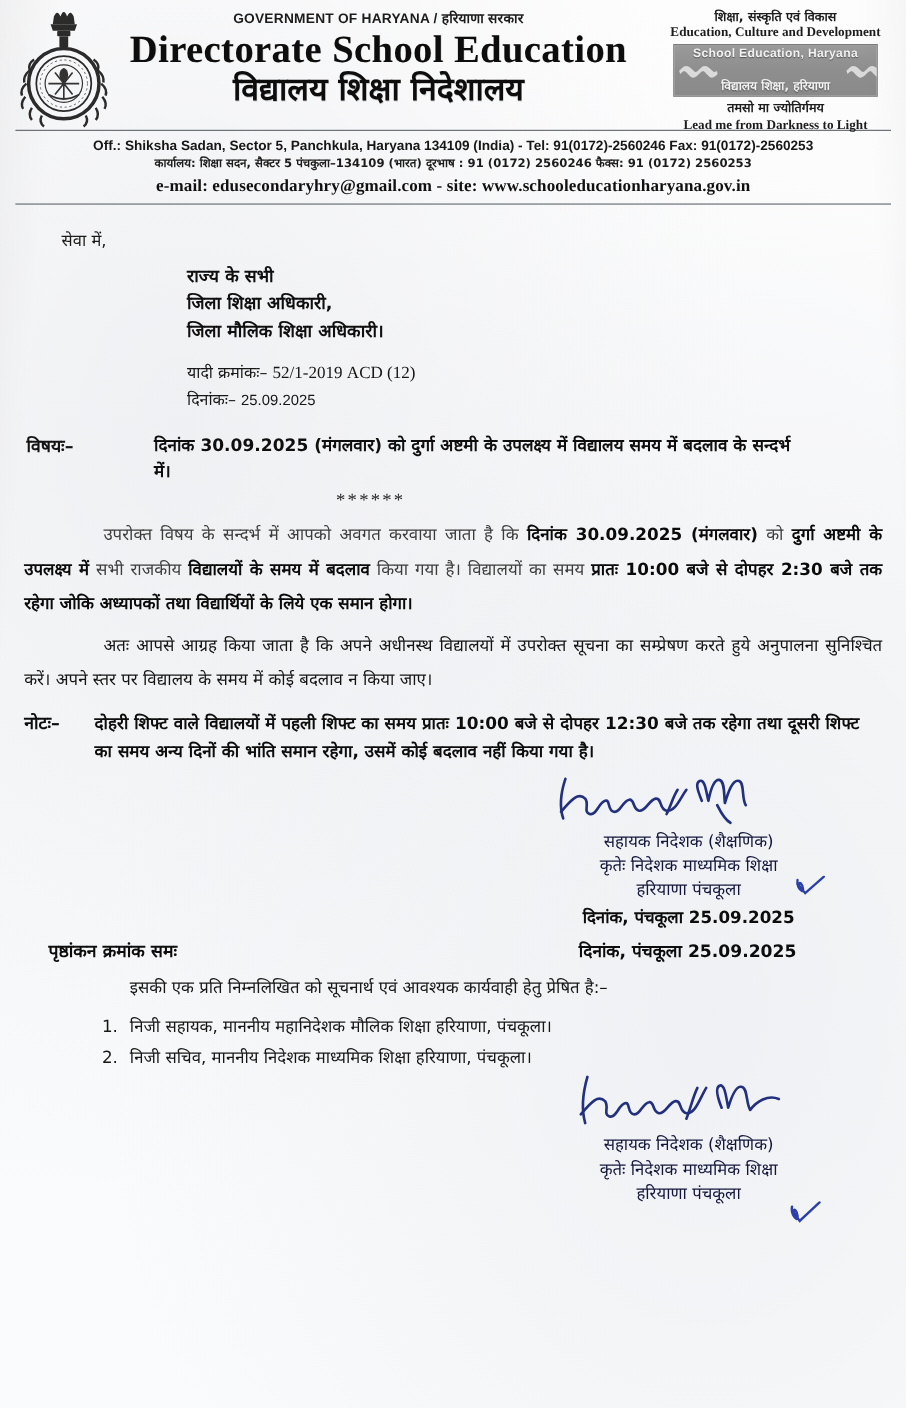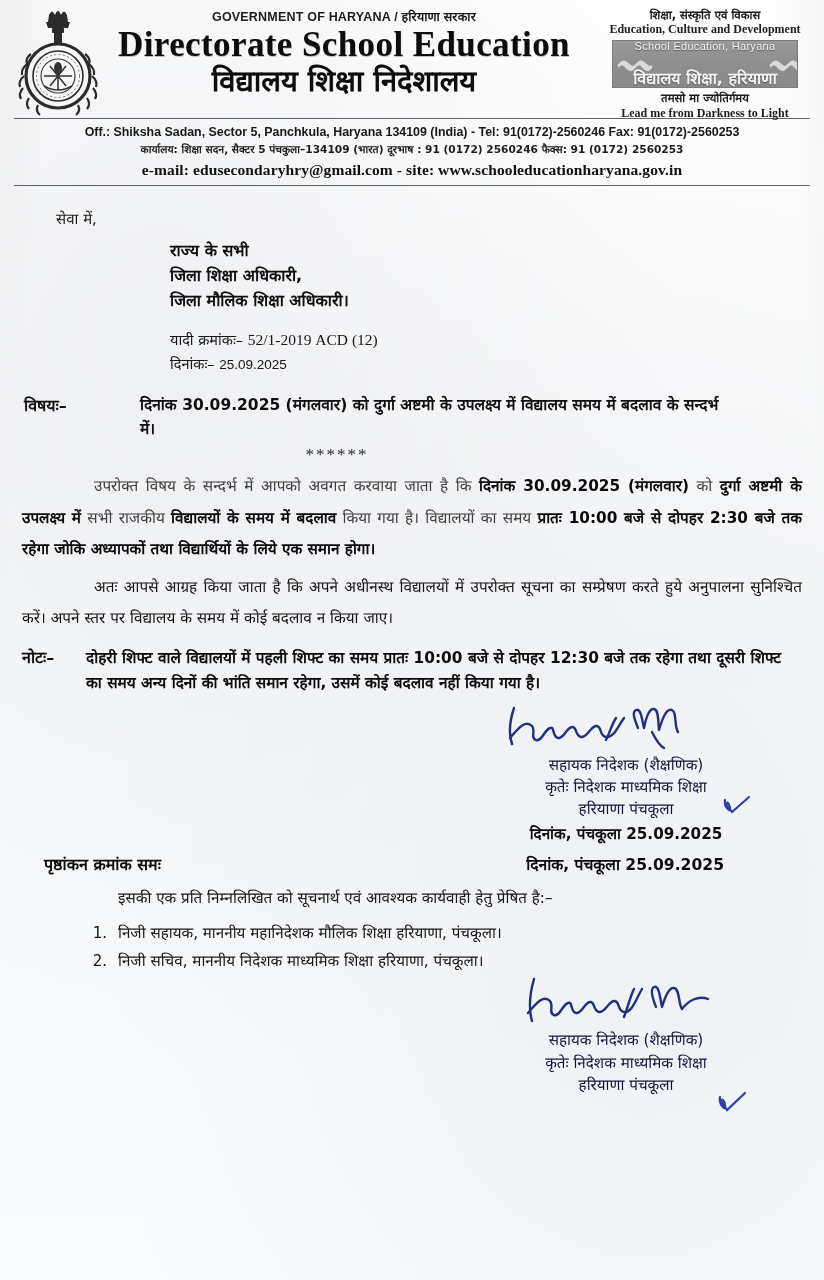--- a/index.html
+++ b/index.html
@@ -133,29 +133,29 @@
     line-height: 40px;
     font-family: "DejaVu Sans", sans-serif;
     text-align: center;
     opacity: .85;
   }
   .logo-box .wing.left { left: 5px; }
   .logo-box .wing.right { right: 5px; }
   .logo-en {
     font-family: "Liberation Sans", "DejaVu Sans", sans-serif;
     font-size: 11px;
-    font-weight: 400;
+    font-weight: 700;
     color: #f2f2f2;
     letter-spacing: 0.3px;
     z-index: 2;
     text-shadow: 0 1px 1px rgba(0,0,0,.45);
   }
   .logo-hi {
     font-family: "DejaVu Sans", sans-serif;
-    font-size: 16px;
+    font-size: 11px;
     font-weight: 600;
     color: #f2f2f2;
     z-index: 2;
     margin-top: 15px;
     text-shadow: 0 1px 1px rgba(0,0,0,.45);
   }
   .motto-bottom-hi { margin-top: 3px; }
 
   .rule {
     height: 0;

